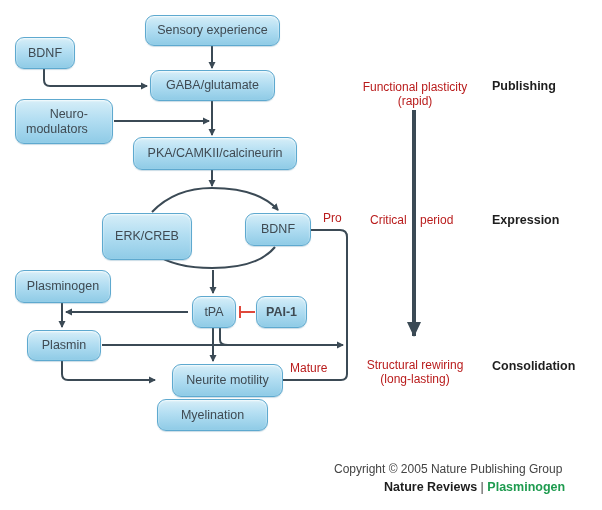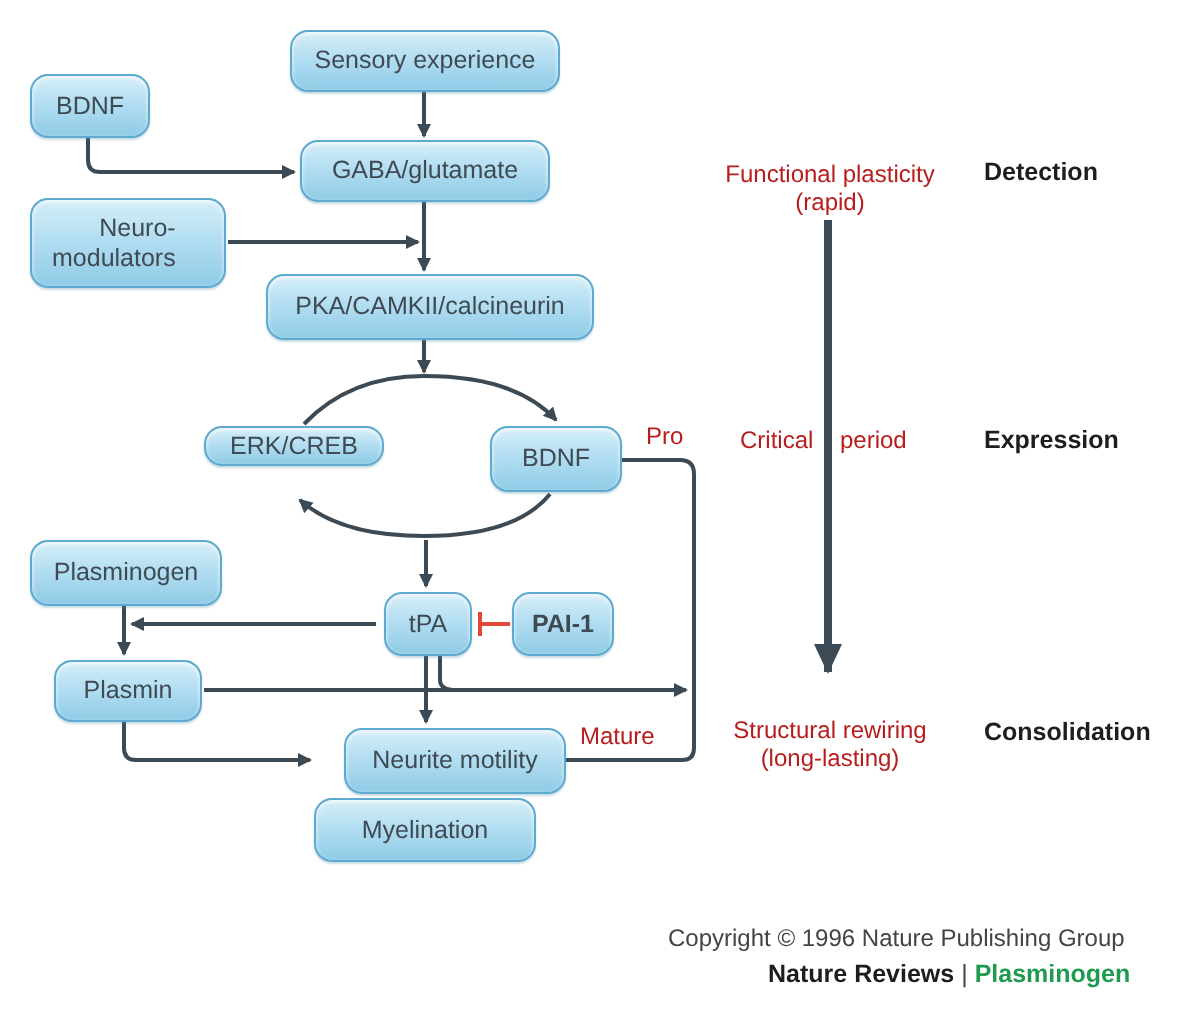--- a/index.html
+++ b/index.html
@@ -82,21 +82,21 @@
   </div>
 <div class="box" style="left:150px;top:70px;width:125px;height:31px;">
     <span>GABA/glutamate</span>
   </div>
 <div class="box left" style="left:15px;top:99px;width:98px;height:45px;">
   <span><span>Neuro-</span><br><span>modulators</span></span>
 </div>
 <div class="box" style="left:133px;top:137px;width:164px;height:33px;">
     <span>PKA/CAMKII/calcineurin</span>
   </div>
-<div class="box" style="left:102px;top:213px;width:90px;height:20px;">
+<div class="box" style="left:102px;top:213px;width:90px;height:47px;">
     <span>ERK/CREB</span>
   </div>
 <div class="box" style="left:245px;top:213px;width:66px;height:33px;">
     <span>BDNF</span>
   </div>
 <div class="box" style="left:15px;top:270px;width:96px;height:33px;">
     <span>Plasminogen</span>
   </div>
 <div class="box" style="left:192px;top:296px;width:44px;height:32px;">
     <span>tPA</span>
@@ -119,22 +119,22 @@
 
 <div class="lbl center" style="left:355px;top:80px;width:120px;">
   <span>Functional plasticity</span><br><span>(rapid)</span>
 </div>
 <div class="lbl" style="left:370px;top:213px;">Critical</div>
 <div class="lbl" style="left:420px;top:213px;">period</div>
 <div class="lbl center" style="left:355px;top:358px;width:120px;">
   <span>Structural rewiring</span><br><span>(long-lasting)</span>
 </div>
 
-<div class="stage" style="left:492px;top:79px;">Detection</div>
+<div class="stage" style="left:492px;top:79px;">Publishing</div>
 <div class="stage" style="left:492px;top:213px;">Expression</div>
 <div class="stage" style="left:492px;top:359px;">Consolidation</div>
 
-<div class="copy" style="left:334px;top:462px;">Copyright © 1996 Nature Publishing Group</div>
+<div class="copy" style="left:334px;top:462px;">Copyright © 2005 Nature Publishing Group</div>
 <div class="journal" style="left:384px;top:480px;">
   <span>Nature Reviews</span>
   <span class="sep">|</span>
   <span class="green">Plasminogen</span>
 </div>
 
 </body></html>

